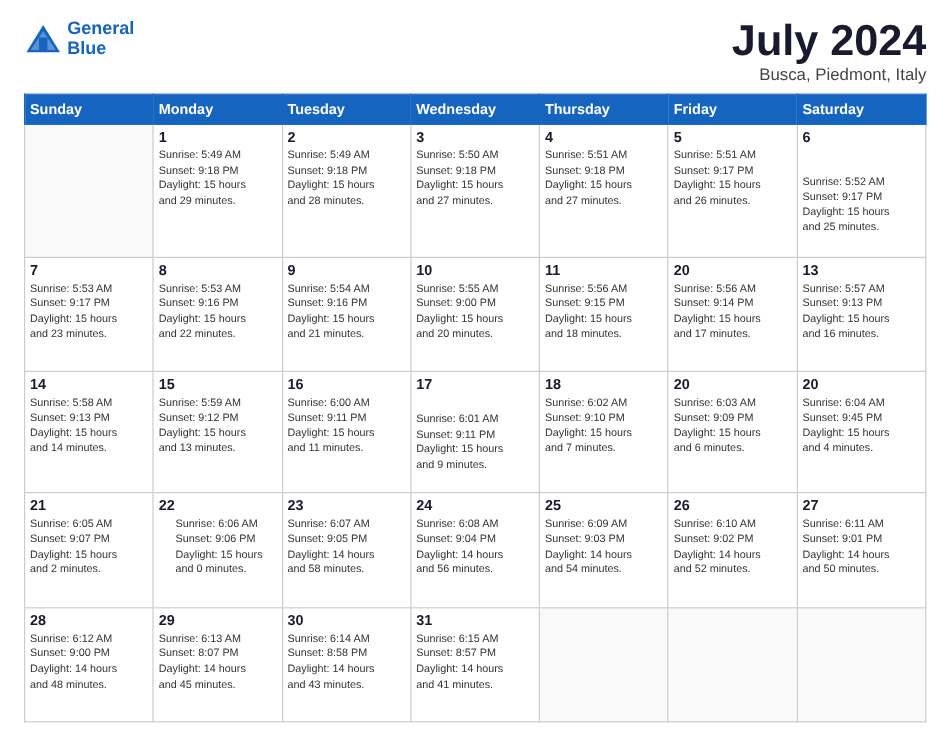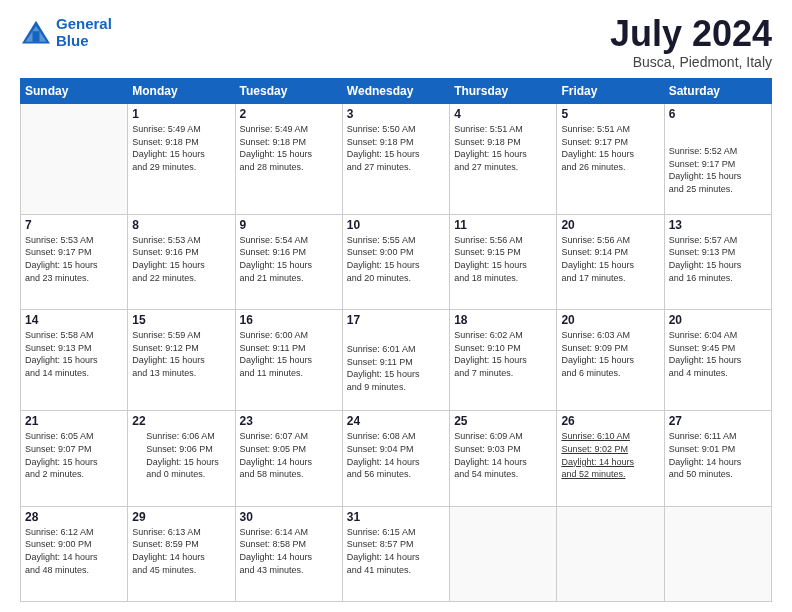--- a/index.html
+++ b/index.html
@@ -309,21 +309,21 @@
           </td>
           <td>
             <span class="day-num">25</span>
             <div class="cell-info" style="white-space: pre-line;">Sunrise: 6:09 AM
 Sunset: 9:03 PM
 Daylight: 14 hours
 and 54 minutes.</div>
           </td>
           <td>
             <span class="day-num">26</span>
-            <div class="cell-info" style="white-space: pre-line; text-decoration: underline;">Sunrise: 6:10 AM
+            <div class="cell-info" style="white-space: pre-line;">Sunrise: 6:10 AM
 Sunset: 9:02 PM
 Daylight: 14 hours
 and 52 minutes.</div>
           </td>
           <td>
             <span class="day-num">27</span>
             <div class="cell-info" style="white-space: pre-line;">Sunrise: 6:11 AM
 Sunset: 9:01 PM
 Daylight: 14 hours
 and 50 minutes.</div>
@@ -333,21 +333,21 @@
           <td>
             <span class="day-num">28</span>
             <div class="cell-info" style="white-space: pre-line;">Sunrise: 6:12 AM
 Sunset: 9:00 PM
 Daylight: 14 hours
 and 48 minutes.</div>
           </td>
           <td>
             <span class="day-num">29</span>
             <div class="cell-info" style="white-space: pre-line;">Sunrise: 6:13 AM
-Sunset: 8:59 PM
+Sunset: 8:07 PM
 Daylight: 14 hours
 and 45 minutes.</div>
           </td>
           <td>
             <span class="day-num">30</span>
             <div class="cell-info" style="white-space: pre-line;">Sunrise: 6:14 AM
 Sunset: 8:58 PM
 Daylight: 14 hours
 and 43 minutes.</div>
           </td>

